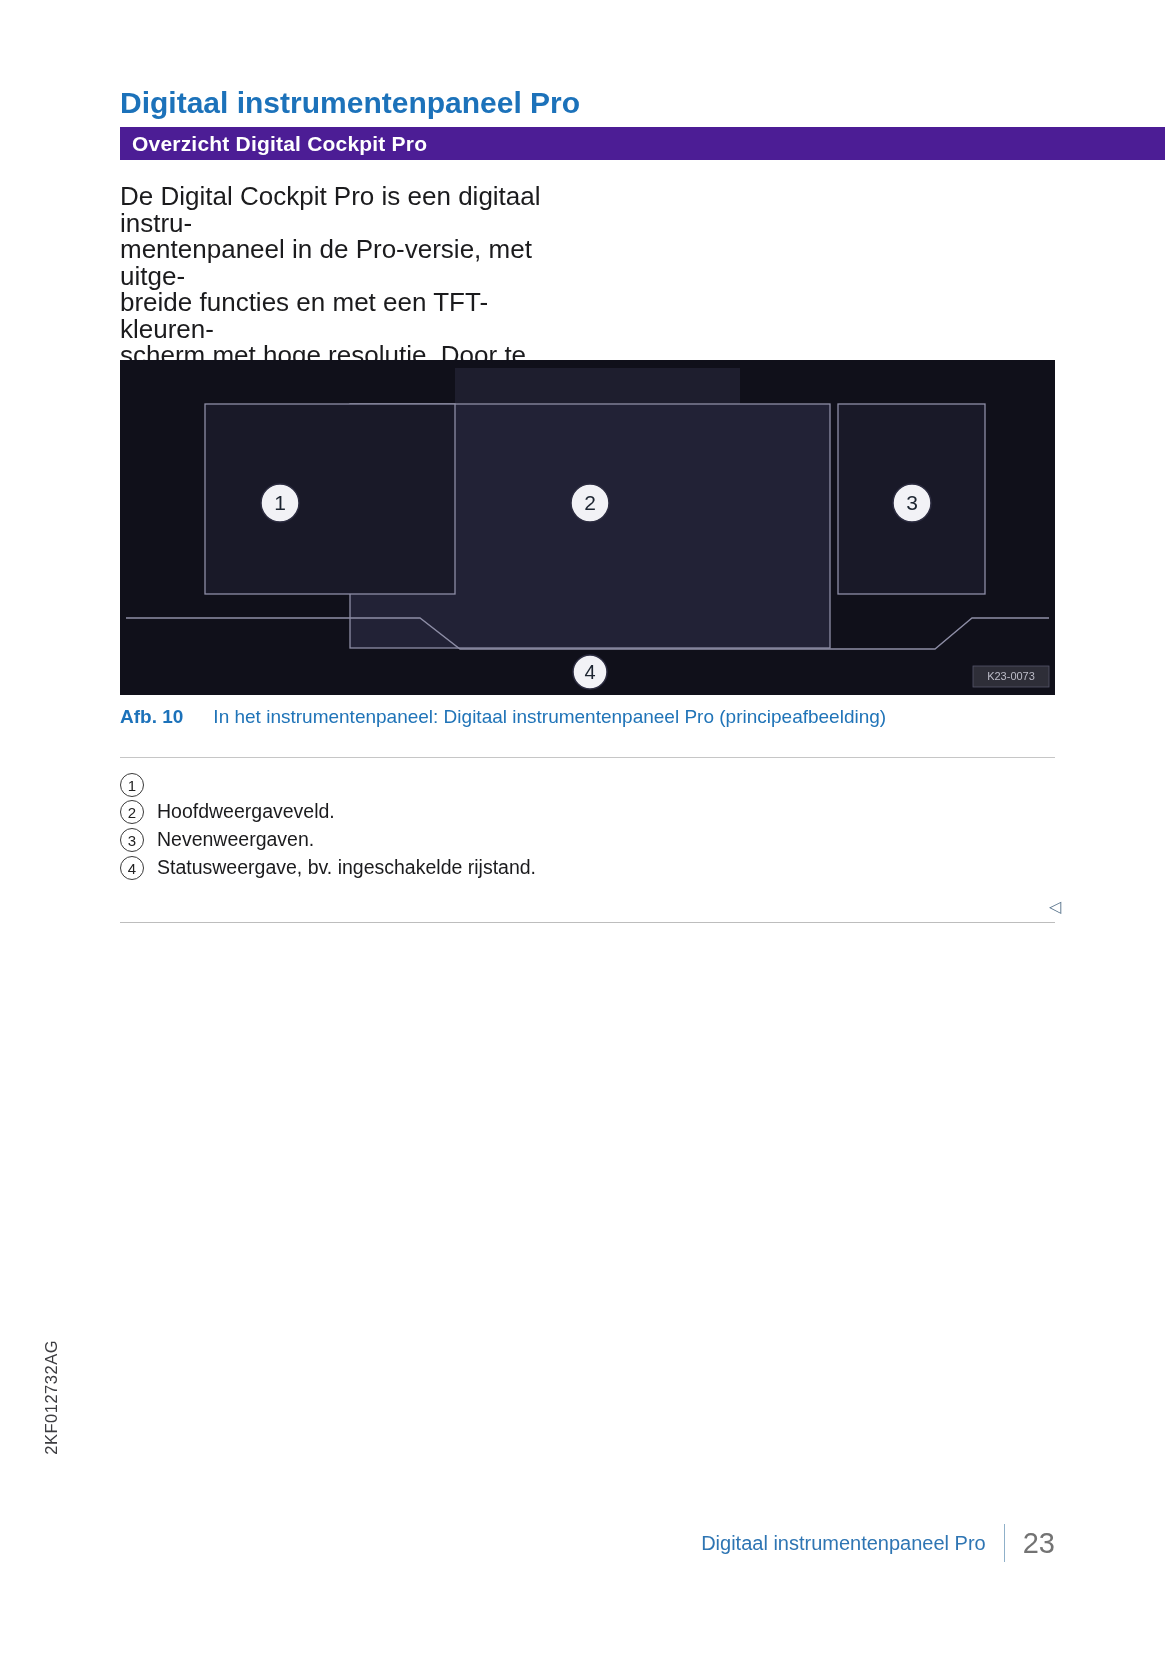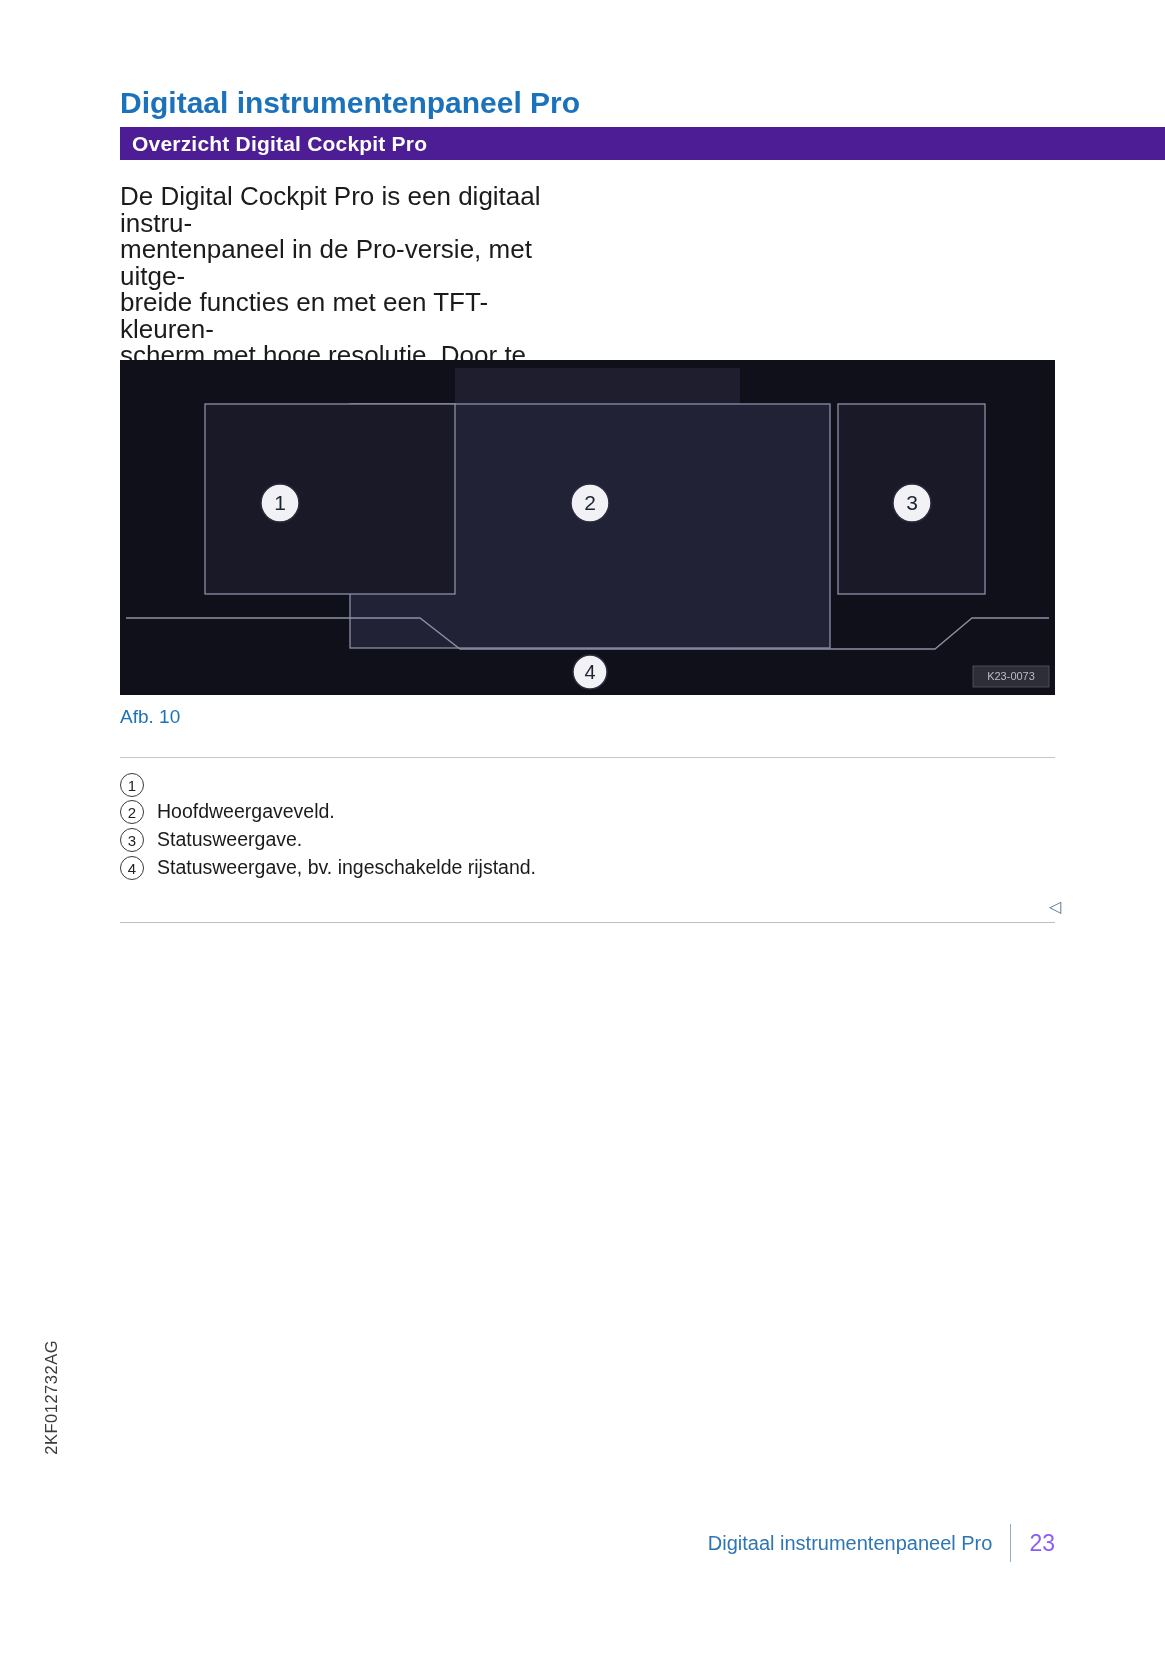--- a/index.html
+++ b/index.html
@@ -25,21 +25,21 @@
   .col-right{left:604px;}
   .figure{
     position:absolute;left:120px;top:360px;width:935px;height:335px;
     background:#10101a;
   }
   .figure svg{display:block;}
   .fig-caption{
     position:absolute;left:120px;top:706px;width:935px;font-size:19px;
     color:#2074b8;display:flex;align-items:baseline;
   }
-  .fig-caption .cap-label{font-weight:normal;margin-right:30px;color:#1c72ba;}
+  .fig-caption .cap-label{font-weight:bold;margin-right:30px;color:#1c72ba;}
   .rule{
     position:absolute;left:120px;width:935px;height:1px;background:#c6c6c6;
   }
   .rule-1{top:757px;}
   .rule-2{top:922px;background:#bdbdbd;}
   .legend{
     position:absolute;left:120px;top:771px;width:940px;
   }
   .legend-item{
     display:flex;gap:13px;font-size:19.5px;line-height:27px;margin-bottom:1px;
@@ -58,21 +58,21 @@
   .spine-code{
     position:absolute;left:42px;top:1340px;font-size:16.5px;color:#3c3c40;
     writing-mode:vertical-rl;transform:rotate(180deg);letter-spacing:.5px;
   }
   .footer{
     position:absolute;left:120px;top:1524px;width:935px;display:flex;
     justify-content:flex-end;align-items:center;gap:18px;
   }
   .footer .chapter{font-size:20px;color:#2e75b3;}
   .footer .vdiv{width:1px;height:38px;background:#8fb0c9;}
-  .footer .pagenum{font-size:23px;color:#8b5cf6;}
+  .footer .pagenum{font-size:29px;color:#737373;}
 </style>
 </head>
 <body>
 
 <div class="page">
 
   <h1 class="page-title">Digitaal instrumentenpaneel Pro</h1>
 
   <div class="section-banner">Overzicht Digital Cockpit Pro</div>
 
@@ -119,35 +119,36 @@
 
       <g>
         <rect x="853" y="306" width="76" height="21" fill="#2e2e38" stroke="#55556a" stroke-width="0.8"></rect>
         <text x="891" y="320" text-anchor="middle" font-size="11" fill="#bcbcc8" font-family="Liberation Sans, sans-serif">K23-0073</text>
       </g>
     </svg>
   </div>
 
   <div class="fig-caption">
     <span class="cap-label">Afb. 10</span>
+    <span class="cap-text">In het instrumentenpaneel: Digitaal instrumentenpaneel Pro (principeafbeelding)</span>
   </div>
 
   <div class="rule rule-1"></div>
 
   <div class="legend">
     <div class="legend-item">
       <span class="legend-num">1</span>
     </div>
     <div class="legend-item">
       <span class="legend-num">2</span>
       <span class="legend-text">Hoofdweergaveveld.</span>
     </div>
     <div class="legend-item">
       <span class="legend-num">3</span>
-      <span class="legend-text">Statusweergave.</span>
+      <span class="legend-text">Nevenweergaven.</span>
     </div>
     <div class="legend-item">
       <span class="legend-num">4</span>
       <span class="legend-text">Statusweergave, bv. ingeschakelde rijstand.</span>
     </div>
   </div>
 
   <div class="rule rule-2"></div>
   <span class="back-arrow">◁</span>
 

